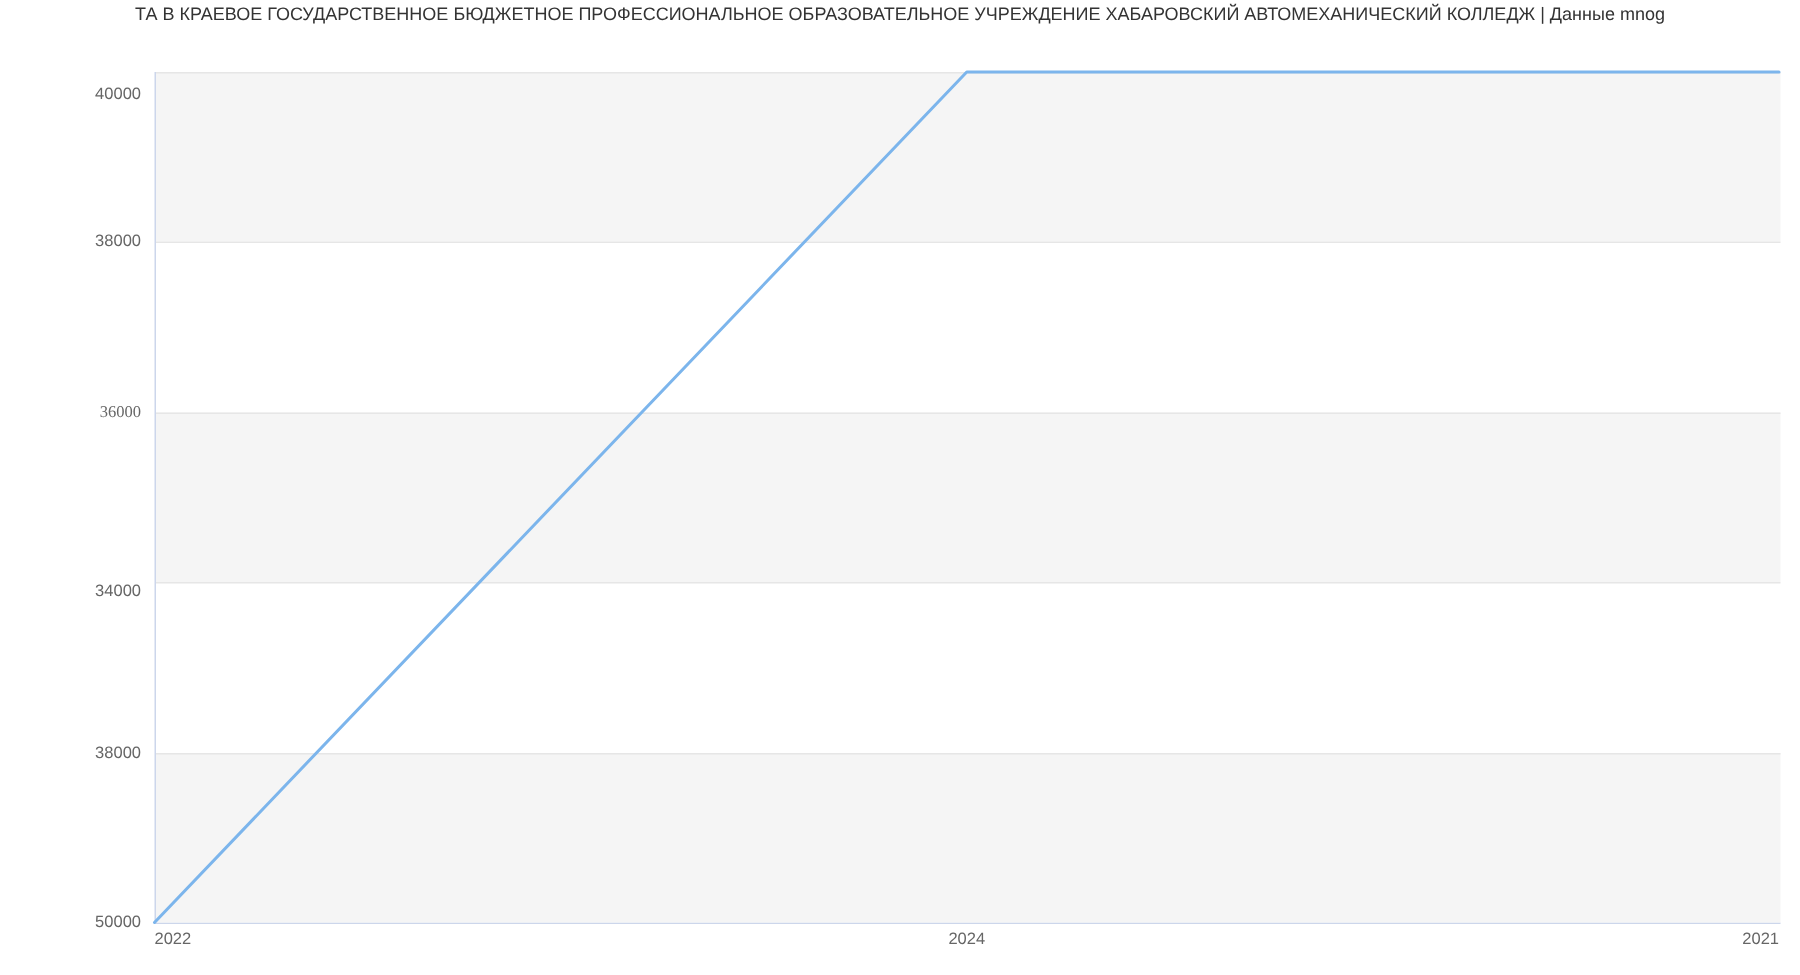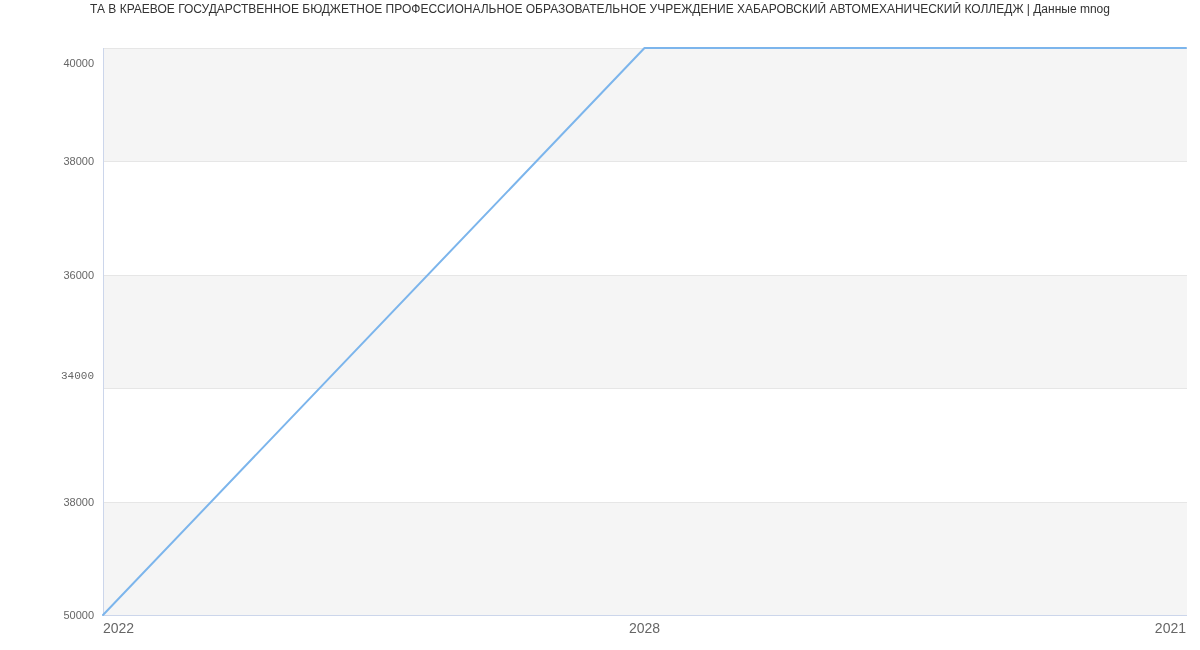--- a/index.html
+++ b/index.html
@@ -54,21 +54,21 @@
     right: 1106px;
     width: 80px;
     text-align: right;
     font-size: 11px;
     color: #666666;
     transform: translateY(-50%);
   }
   .xtick {
     position: absolute;
     top: 620px;
-    font-size: 14px;
+    font-size: 11px;
     color: #666666;
     transform: translateX(-50%);
   }
   .xtick.left { transform: translateX(0); }
   .xtick.right { transform: translateX(-100%); }
   svg.line {
     position: absolute;
     left: 103px;
     top: 48px;
     width: 1083px;
@@ -97,25 +97,25 @@
 
     <div class="gridline" style="top:0%;"></div>
     <div class="gridline" style="top:20%;"></div>
     <div class="gridline" style="top:40%;"></div>
     <div class="gridline" style="top:60%;"></div>
     <div class="gridline" style="top:80%;"></div>
   </div>
 
   <div class="ytick" style="top:63px;">40000</div>
   <div class="ytick" style="top:161.4px;">38000</div>
-  <div class="ytick" style="top:274.8px;">36000</div>
-  <div class="ytick" style="top:376px;font-family:Liberation Mono, monospace;">34000</div>
+  <div class="ytick" style="top:274.8px;font-family:Liberation Serif, serif;">36000</div>
+  <div class="ytick" style="top:394px;">34000</div>
   <div class="ytick" style="top:501.6px;">38000</div>
   <div class="ytick" style="top:615px;">50000</div>
 
   <div class="xtick left" style="left:103px;">2022</div>
-  <div class="xtick" style="left:644.5px;">2028</div>
+  <div class="xtick" style="left:644.5px;">2024</div>
   <div class="xtick right" style="left:1186px;">2021</div>
 
   <svg class="line" viewBox="0 0 1083 567" preserveAspectRatio="none">
     <path id="series-path" d="M0.00 567.00 L541.50 0.00 L1083.00 0.00"></path>
   </svg>
 </div>
 
 </body></html>

